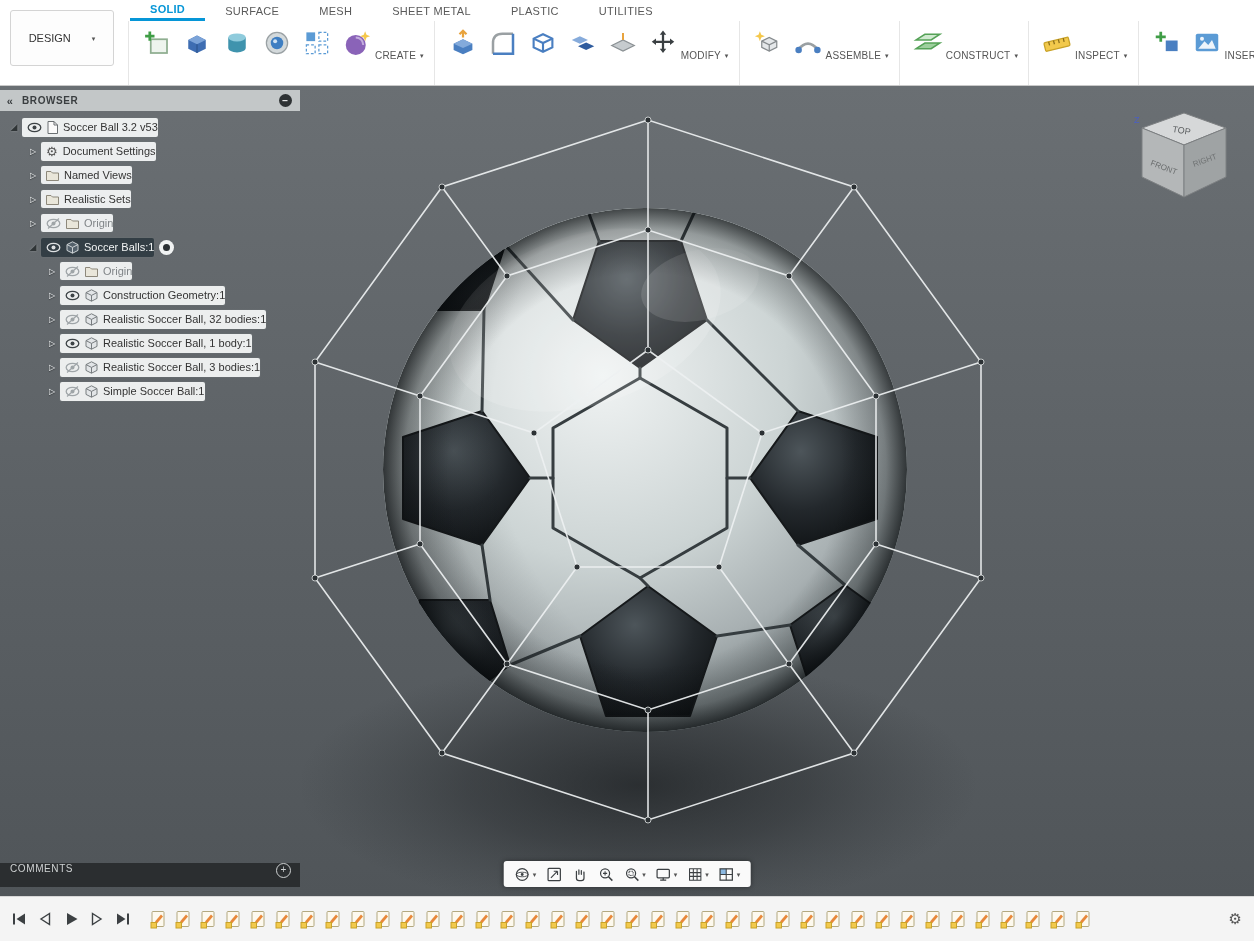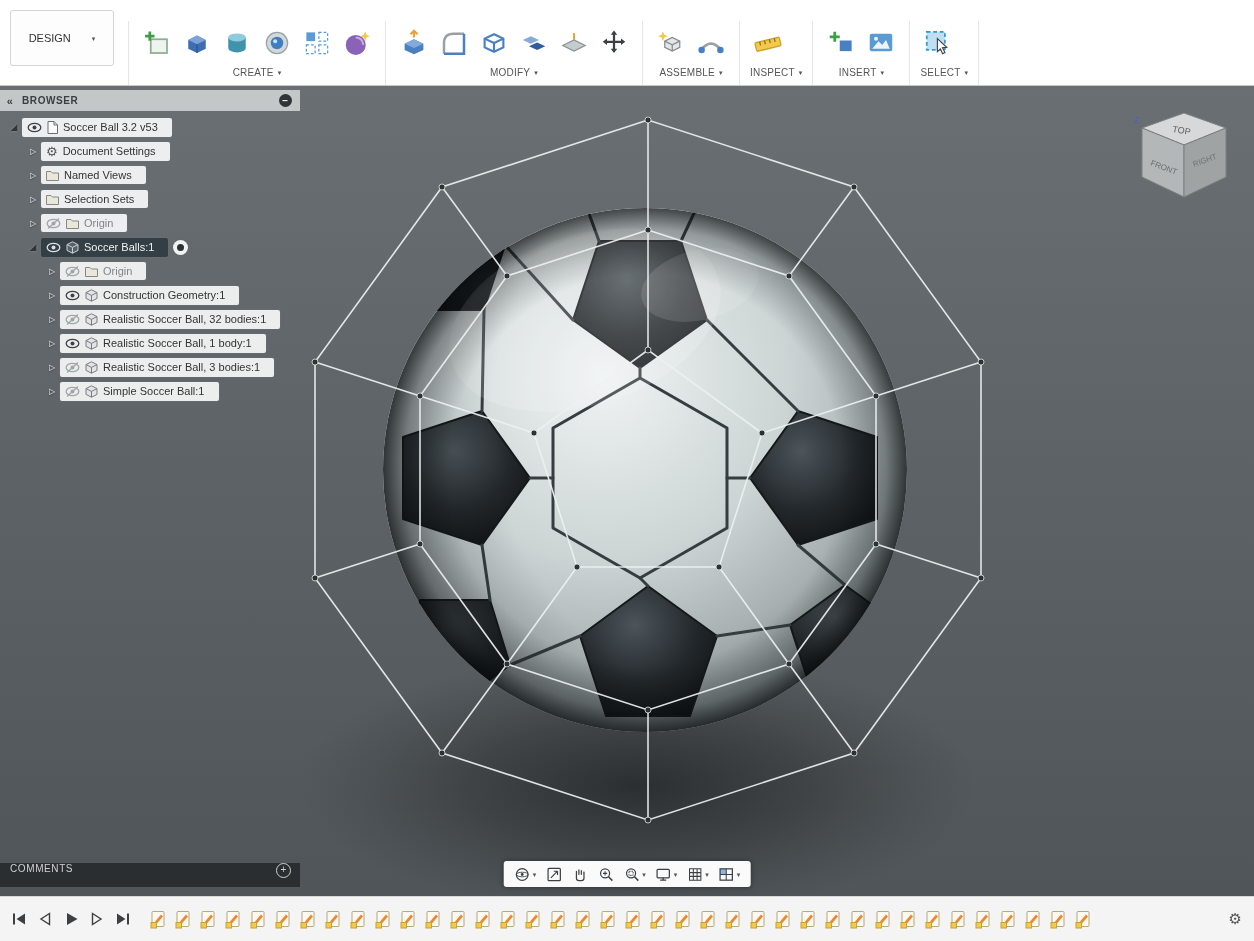--- a/index.html
+++ b/index.html
@@ -9,21 +9,21 @@
   .toolbar{position:absolute;top:0;left:0;right:0;height:85px;background:#ffffff;
     border-bottom:1px solid #c9c9c9;z-index:20;}
   .design-box{position:absolute;left:10px;top:10px;width:102px;height:54px;
     border:1px solid #d4d4d4;border-radius:3px;background:#fdfdfd;display:flex;
     align-items:center;justify-content:center;gap:21px;font-size:11px;color:#333;cursor:pointer;}
   .tabs{position:absolute;left:130px;top:0;height:21px;display:flex;align-items:stretch;}
   .tab{padding:0 20px;font-size:11px;color:#5a5a5a;display:flex;align-items:center;
     box-sizing:border-box;cursor:pointer;letter-spacing:.3px;}
   .tab.active{color:#0696d7;font-weight:bold;border-bottom:3px solid #0696d7;}
   .groups{position:absolute;left:128px;top:21px;bottom:0;display:flex;}
-  .group{display:flex;flex-direction:column;padding:1px 10px 0;border-right:1px solid #e6e6e6;}
+  .group{display:flex;padding:1px 10px 0;border-right:1px solid #e6e6e6;}
   .group:first-child{border-left:1px solid #e6e6e6;}
   .gicons{display:flex;align-items:center;gap:4px;height:42px;}
   .icon-btn{width:36px;height:38px;border:none;background:transparent;padding:0;margin:0;
     display:flex;align-items:center;justify-content:center;cursor:pointer;}
   .glabel{font-size:10px;color:#555;display:flex;align-items:center;justify-content:center;
     gap:4px;padding-top:3px;cursor:pointer;letter-spacing:.2px;}
   .caret{font-size:7px;color:#555;line-height:1;}
 
   
   .viewport{position:absolute;top:85px;left:0;right:0;bottom:44px;overflow:hidden;
@@ -41,21 +41,21 @@
   .hdr-title{margin-left:2px;}
   .hdr-min{margin-left:auto;margin-right:8px;width:13px;height:13px;border-radius:50%;
     background:#2f3335;color:#eceeee;font-size:10px;line-height:13px;text-align:center;
     font-weight:bold;cursor:pointer;}
   .tree{padding-top:4px;}
   .row{height:24px;display:flex;align-items:center;}
   .expander{width:16px;flex:none;text-align:center;font-size:8px;color:#eef0f1;
     text-shadow:0 1px 1px rgba(0,0,0,.45);cursor:pointer;}
   .expander.expanded{font-size:9px;color:#2f3436;text-shadow:0 0 2px rgba(255,255,255,.35);}
   .chip{display:inline-flex;align-items:center;gap:5px;background:rgba(243,245,245,.95);
-    padding:3px 14px 3px 5px;border-radius:2px;font-size:11px;color:#333;
+    padding:3px 0 3px 5px;border-radius:2px;font-size:11px;color:#333;
     box-shadow:0 0 0 1px rgba(110,115,118,.35);cursor:pointer;white-space:nowrap;}
   .chip.selected{background:#333e45;color:#f0f2f2;align-items:center;}
   .chip.muted .label{color:#808588;text-align:right;}
   .chip .label{white-space:nowrap;}
   .chip.selected .eyeicon ellipse{stroke:#dde0e2;}
   .chip.selected .eyeicon circle{fill:#dde0e2;}
   .chip.selected .ticon .fillp{fill:#54616b;stroke:#ccd1d4;}
   .chip.selected .ticon .linep{stroke:#ccd1d4;}
   .gearchar{font-size:13px;color:#555;line-height:1;font-family:"DejaVu Sans",sans-serif;}
   .radio{width:15px;height:15px;border-radius:50%;background:#f1f3f3;display:inline-flex;
@@ -88,20 +88,28 @@
 </style>
 </head>
 <body>
 
 <div class="toolbar">
   <div class="design-box">
     <span>DESIGN</span>
     <span class="caret">▾</span>
   </div>
 
+  <div class="tabs">
+    <div class="tab active">SOLID</div>
+    <div class="tab">SURFACE</div>
+    <div class="tab">MESH</div>
+    <div class="tab">SHEET METAL</div>
+    <div class="tab">PLASTIC</div>
+    <div class="tab">UTILITIES</div>
+  </div>
 
   <div class="groups">
 
     <div class="group">
       <div class="gicons">
         <button class="icon-btn">
             <svg width="30" height="30" viewBox="0 0 24 24">
               <rect x="7" y="9" width="13" height="11" fill="#eef4ee" stroke="#8fae90" stroke-width="1.4"></rect>
               <path d="M2.5,6.5 H10 M6.25,2.75 V10.25" stroke="#3f9d46" stroke-width="2.2"></path>
             </svg>
@@ -209,20 +217,34 @@
               <circle cx="19.5" cy="17.5" r="2.6" fill="#4a7fc1"></circle>
             </svg>
           </button>
       </div>
       <div class="glabel">
           <span>ASSEMBLE</span>
           <span class="caret">▾</span>
         </div>
     </div>
 
+    <div class="group">
+      <div class="gicons">
+        <button class="icon-btn">
+            <svg width="30" height="30" viewBox="0 0 24 24">
+              <path d="M2.5,16.5 L9.5,12 H21.5 L14.5,16.5 Z" fill="#9ed09e" stroke="#55a257" stroke-width="1.2"></path>
+              <path d="M2.5,9.5 L9.5,5 H21.5 L14.5,9.5 Z" fill="#cfe9cf" stroke="#55a257" stroke-width="1.2"></path>
+            </svg>
+          </button>
+      </div>
+      <div class="glabel">
+          <span>CONSTRUCT</span>
+          <span class="caret">▾</span>
+        </div>
+    </div>
 
     <div class="group">
       <div class="gicons">
         <button class="icon-btn">
             <svg width="30" height="30" viewBox="0 0 24 24">
               <g transform="rotate(-14 12 13)">
                 <rect x="2" y="9.5" width="20" height="7" rx="1" fill="#f2c94c" stroke="#c9a227"></rect>
                 <path d="M6,9.5 V12.5 M10,9.5 V12.5 M14,9.5 V12.5 M18,9.5 V12.5" stroke="#8a6d1a" stroke-width="1"></path>
               </g>
             </svg>
@@ -424,21 +446,21 @@
 
   </div>
         <div class="row" style="padding-left: 25px;">
     <span class="expander">▷</span>
     <span class="chip">
 
       <svg class="ticon" width="13" height="11" viewBox="0 0 13 11">
               <path class="fillp" d="M0.5,1.5 H5 L6.5,3 H12.5 V10.5 H0.5 Z" fill="#e9e6da" stroke="#8d887b"></path>
             </svg>
 
-      <span class="label">Selection Sets</span>
+      <span class="label">Realistic Sets</span>
     </span>
 
   </div>
         <div class="row" style="padding-left: 25px;">
     <span class="expander">▷</span>
     <span class="chip muted">
 
       <svg class="eyeicon off" width="15" height="11" viewBox="0 0 15 11">
               <ellipse cx="7.5" cy="5.5" rx="6.3" ry="4.2" fill="none" stroke="#9fa5a8" stroke-width="1.3"></ellipse>
               <circle cx="7.5" cy="5.5" r="2" fill="#9fa5a8"></circle>

